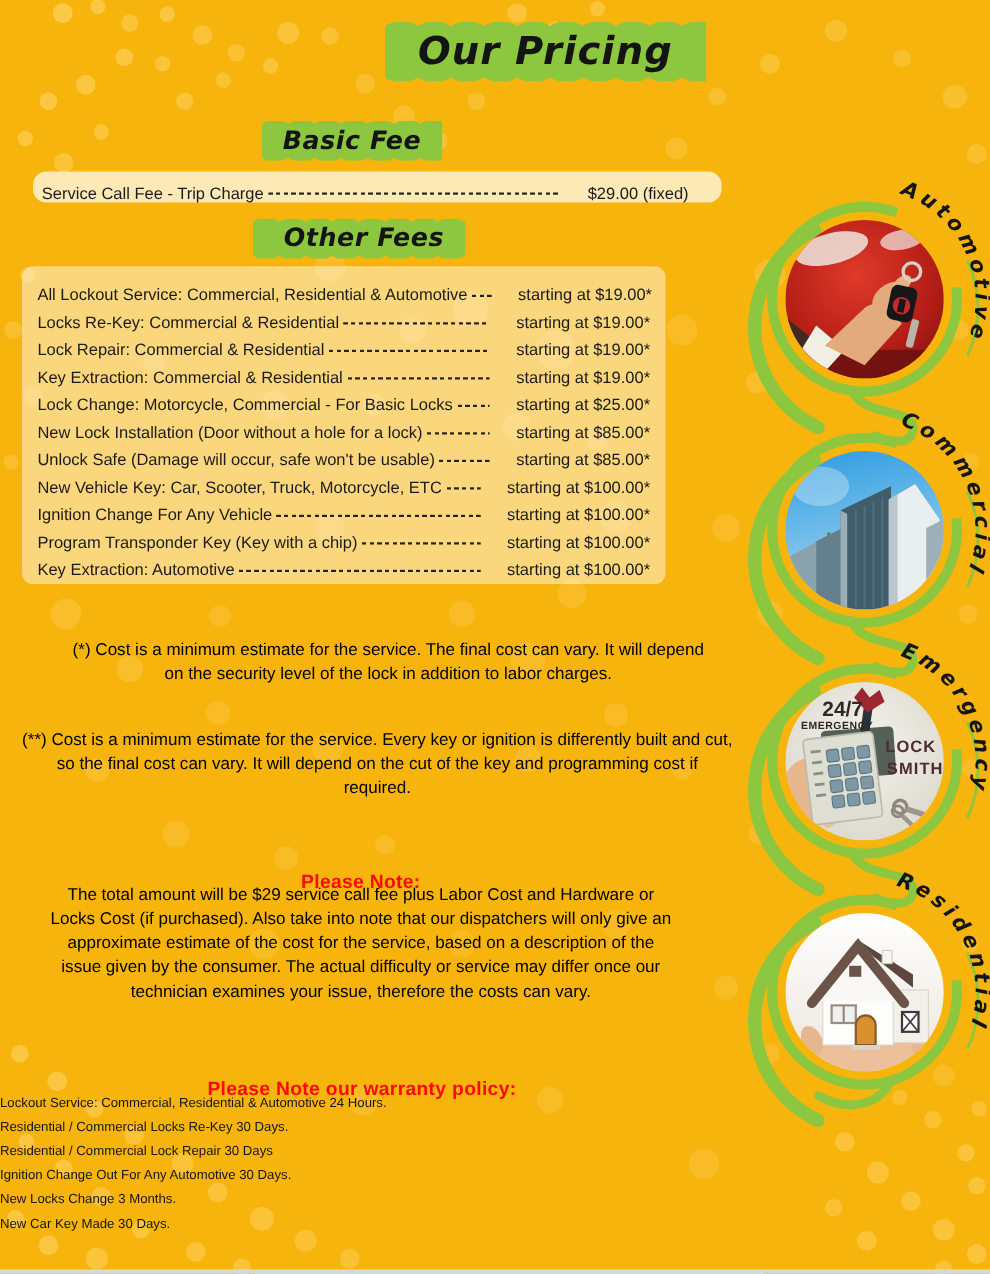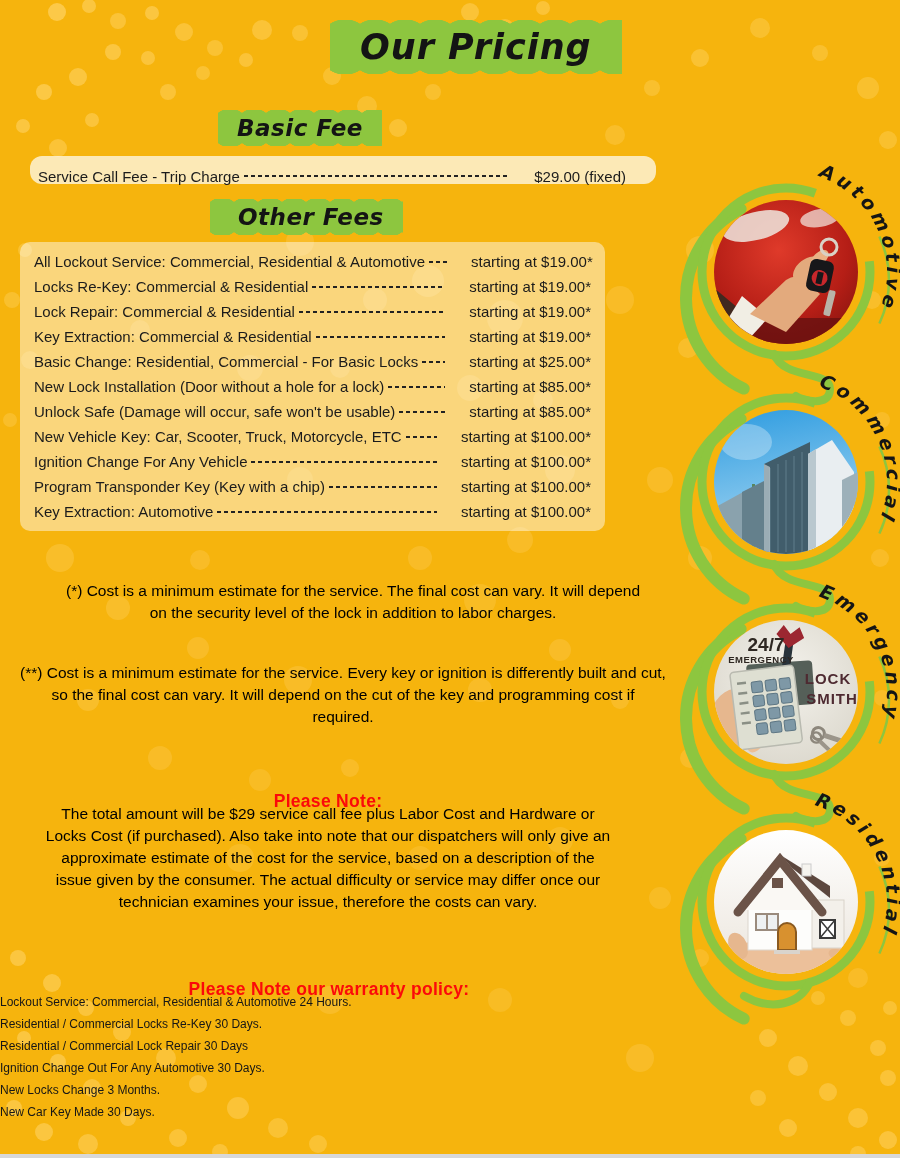--- a/index.html
+++ b/index.html
@@ -12,21 +12,21 @@
   .abs{position:absolute;}
   
   #dots{position:absolute;left:0;top:0;z-index:0;}
   .content{position:absolute;left:0;top:0;z-index:1;width:900px;height:1158px;}
 
   
   .badge{
     display:inline-block;text-align:center;
     font-family:"DejaVu Sans", sans-serif;
     font-weight:bold;font-style:italic;color:#141414;
-    background-repeat:repeat-x;white-space:nowrap;
+    background-repeat:repeat-x;white-space:nowrap;margin-left:20px;
   }
   .badge-title{
     left:330px;top:20px;height:54px;line-height:54px;padding:0 30px;
     font-size:35px;letter-spacing:1px;
     background-image:radial-gradient(circle 28px at 15px 27px,#8DC63F 27.4px,rgba(141,198,63,0) 28px);
     background-size:30px 54px;
   }
   .badge-small{
     height:36px;line-height:36px;padding:0 19px;
     font-size:23px;letter-spacing:.5px;
@@ -40,21 +40,21 @@
   .fee-bar{
     left:30px;top:156px;width:626px;height:28px;border-radius:12px;
     background:rgba(255,255,255,.7);
     display:flex;align-items:center;
     font-size:15px;color:#1b1b1b;padding:12px 30px 0 8px;box-sizing:border-box;
   }
   
   .fees-panel{
     left:20px;top:242px;width:585px;height:289px;border-radius:10px;
     background:rgba(255,255,255,.46);
-    padding:7px 14px;box-sizing:border-box;
+    padding:14px 14px;box-sizing:border-box;
   }
   .row{display:flex;align-items:center;height:25px;font-size:15px;color:#1b1b1b;white-space:nowrap;}
   .leader{
     flex:1;height:2px;margin:0 6px 0 4px;min-width:18px;
     background:repeating-linear-gradient(90deg,#222 0 4px,rgba(0,0,0,0) 4px 7px);
   }
   .price{white-space:nowrap;margin-left:18px;}
 
   .note{ text-align:center;font-size:15.5px;line-height:22px;color:#000000;}
   #note1{left:60px;top:580px;width:586px;}
@@ -239,21 +239,21 @@
         <span>Lock Repair: Commercial &amp; Residential</span>
         <span class="leader"></span>
         <span class="price">starting at $19.00*</span>
       </div>
     <div class="row">
         <span>Key Extraction: Commercial &amp; Residential</span>
         <span class="leader"></span>
         <span class="price">starting at $19.00*</span>
       </div>
     <div class="row">
-        <span>Basic Change: Residential, Commercial - For Basic Locks</span>
+        <span>Lock Change: Motorcycle, Commercial - For Basic Locks</span>
         <span class="leader"></span>
         <span class="price">starting at $25.00*</span>
       </div>
     <div class="row">
         <span>New Lock Installation (Door without a hole for a lock)</span>
         <span class="leader"></span>
         <span class="price">starting at $85.00*</span>
       </div>
     <div class="row">
         <span>Unlock Safe (Damage will occur, safe won't be usable)</span>

